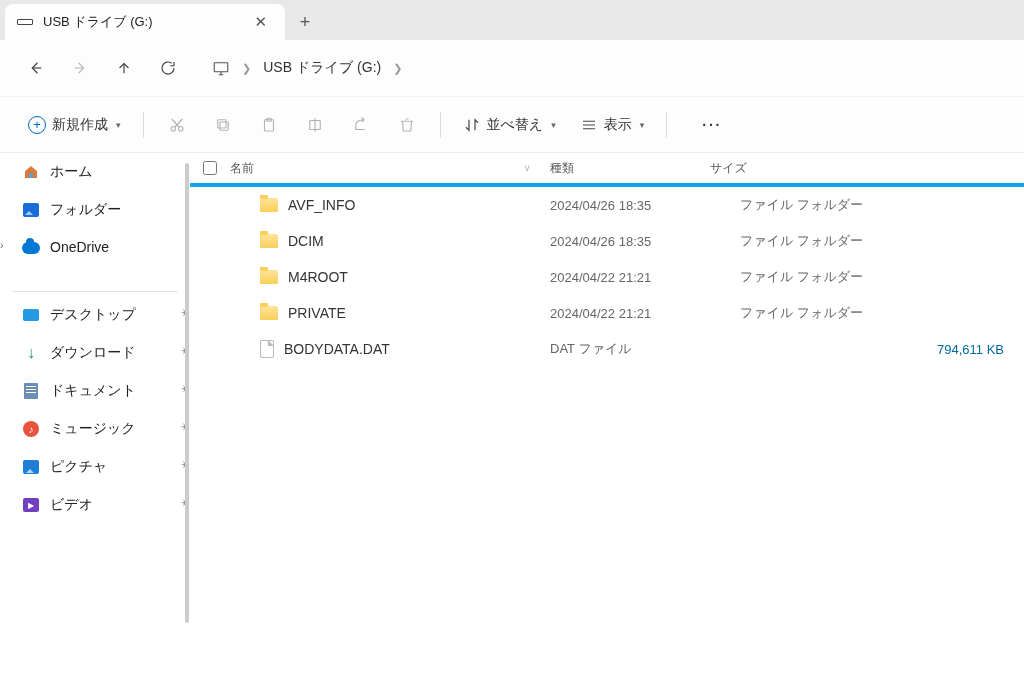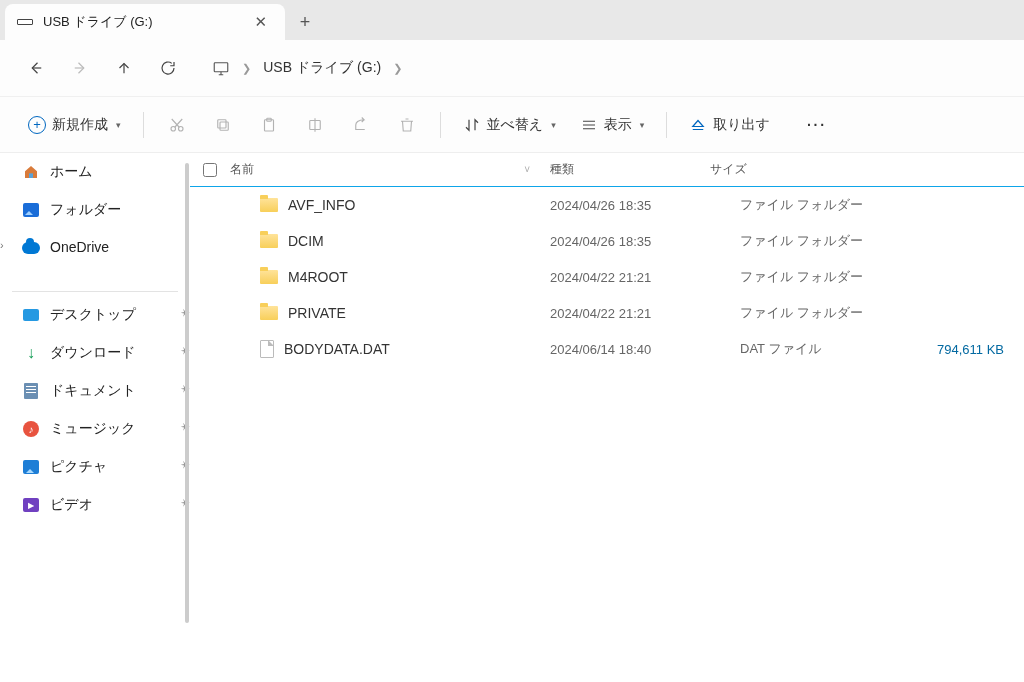--- a/index.html
+++ b/index.html
@@ -34,21 +34,21 @@
     .main { display: flex; height: calc(682px - 40px - 56px - 56px); background: #fff; border-top: 1px solid #eee; }
     .sidebar { width: 190px; padding: 10px 0; overflow-y: auto; position: relative; }
     .sidebar::after { content: ""; position: absolute; right: 1px; top: 10px; width: 4px; height: 460px; background: #ccc; border-radius: 2px; }
     .side-item { height: 38px; display: flex; align-items: flex-start; padding: 0 0; gap: 10px; font-size: 14px; color: #222; cursor: pointer; }
     .side-item .exp { width: 12px; color: #777; font-size: 11px; }
     .side-item .icon { width: 18px; height: 18px; display: flex; align-items: center; justify-content: center; }
     .side-group-sep { height: 1px; background: #e3e3e3; margin: 14px 12px; }
     .pin { margin-left: auto; color: #999; font-size: 12px; transform: rotate(30deg); }
 
     .content { flex: 1; display: flex; flex-direction: column; }
-    .col-header { height: 34px; display: flex; align-items: center; border-bottom: 1px solid #0ea5e9; font-size: 12px; color: #555; }
+    .col-header { height: 34px; display: flex; align-items: center; border-bottom: 4px solid #0ea5e9; font-size: 12px; color: #555; }
     .col-check { width: 40px; display: flex; justify-content: center; }
     .col-check input { width: 14px; height: 14px; }
     .col-name { flex: 0 0 320px; position: relative; display: flex; align-items: center; }
     .col-name .sort { position: absolute; right: 20px; color: #aaa; font-size: 10px; }
     .col-date { flex: 0 0 190px; }
     .col-type { flex: 0 0 160px; }
     .col-size { flex: 1; padding-right: 20px; text-align: left; }
 
     .file-row { height: 36px; display: flex; align-items: center; font-size: 14px; color: #333; cursor: pointer; }
     .fr-check { width: 40px; }
@@ -177,26 +177,20 @@
     <span class="chev">▾</span>
   </div>
   <div class="tool-btn">
     <svg viewBox="0 0 24 24" fill="none" stroke="#444" stroke-width="1.6">
         <path d="M4 7h16M4 12h16M4 17h16"></path>
       </svg>
     <span>表示</span>
     <span class="chev">▾</span>
   </div>
   <div class="toolbar-sep"></div>
-  <div class="tool-btn">
-    <svg viewBox="0 0 24 24" fill="none" stroke="#0067c0" stroke-width="1.6">
-        <path d="M5 14L12 6l7 8zM5 18h14"></path>
-      </svg>
-    <span>取り出す</span>
-  </div>
   <div class="tool-btn icon-only" style="margin-left:12px;">
       <span style="letter-spacing:2px;font-weight:bold;">···</span>
     </div>
 </div>
 
 <div class="main">
   <div class="sidebar">
     <div id="side-top">
         <div class="side-item">
           <span class="exp"></span>
@@ -328,19 +322,18 @@
           <div class="fr-date">2024/04/22 21:21</div>
           <div class="fr-type">ファイル フォルダー</div>
           <div class="fr-size"></div>
         </div>
         <div class="file-row">
           <div class="fr-check"></div>
           <div class="fr-name">
             <span class="file-icon"></span>
             <span>BODYDATA.DAT</span>
           </div>
-          <div class="fr-date">2024/06/14 18:40</div>
           <div class="fr-type">DAT ファイル</div>
           <div class="fr-size">794,611 KB</div>
         </div>
       </div>
   </div>
 </div>
 
 </body></html>

